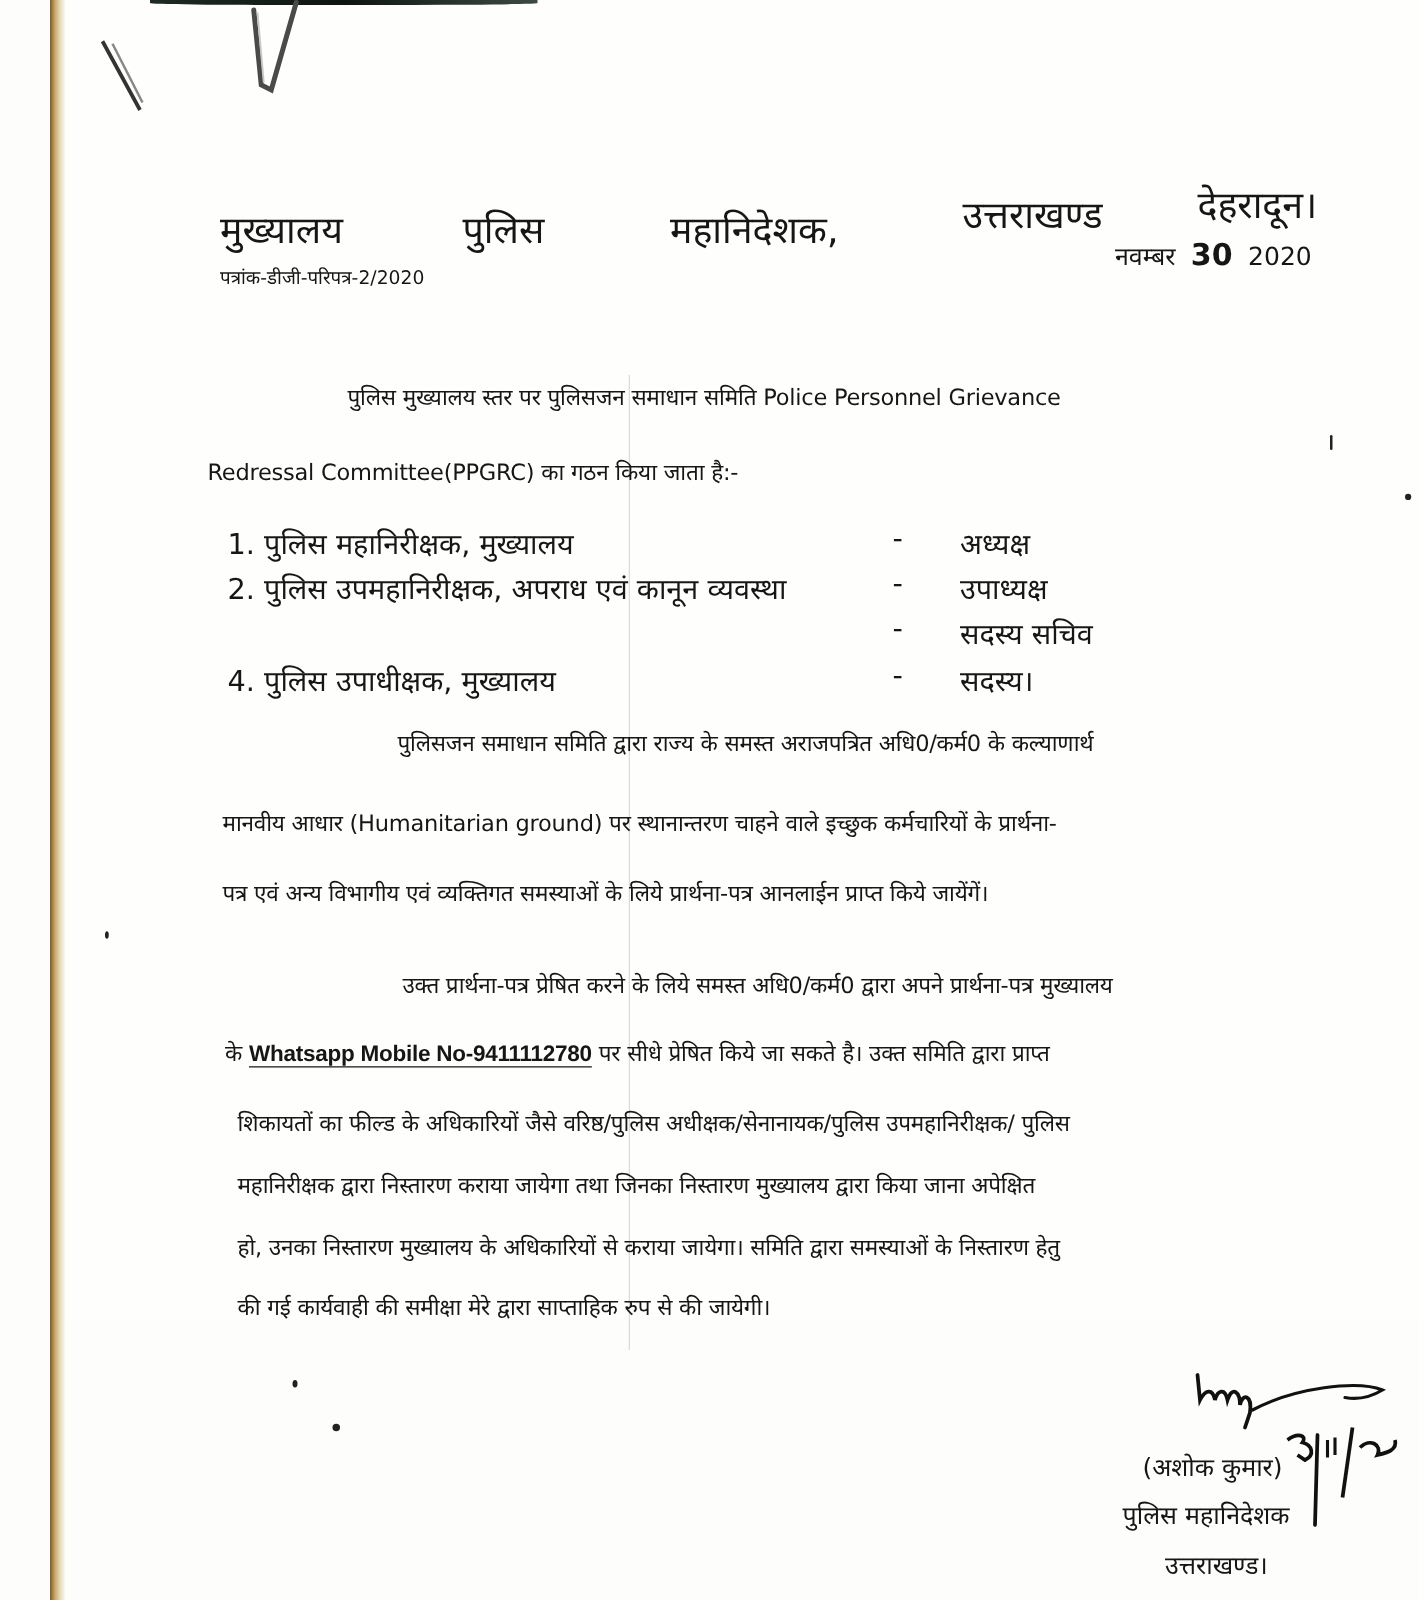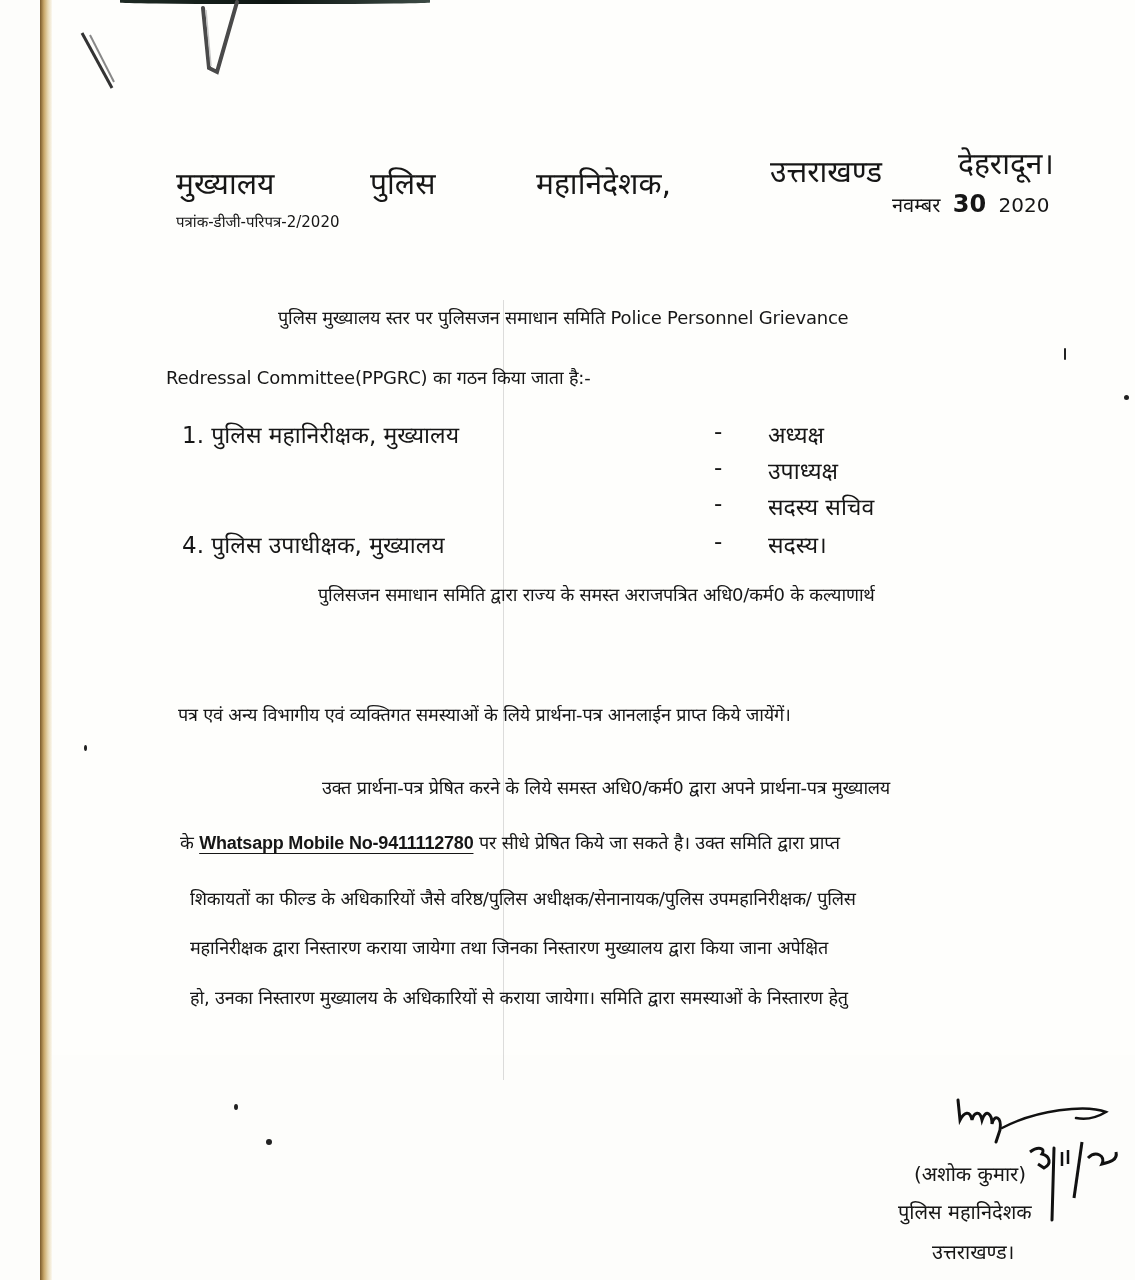--- a/index.html
+++ b/index.html
@@ -147,45 +147,48 @@
 
   <span class="line body-text" style="left:238px;top:305px">पुलिस मुख्यालय स्तर पर पुलिसजन समाधान समिति Police Personnel Grievance</span>
   <span class="line body-text" style="left:126px;top:365px">Redressal Committee(PPGRC) का गठन किया जाता है:-</span>
 
   <div class="member-row" style="top:418px">
     <span class="name"><span>1.</span> <span>पुलिस महानिरीक्षक, मुख्यालय</span></span>
     <span class="dash">-</span>
     <span class="role">अध्यक्ष</span>
   </div>
   <div class="member-row" style="top:454px">
+    <span class="name"><span>2.</span> <span>पुलिस उपमहानिरीक्षक, अपराध एवं कानून व्यवस्था</span></span>
     <span class="dash">-</span>
     <span class="role">उपाध्यक्ष</span>
   </div>
   <div class="member-row" style="top:490px">
     <span class="dash">-</span>
     <span class="role">सदस्य सचिव</span>
   </div>
   <div class="member-row" style="top:528px">
     <span class="name"><span>4.</span> <span>पुलिस उपाधीक्षक, मुख्यालय</span></span>
     <span class="dash">-</span>
     <span class="role">सदस्य।</span>
   </div>
 
   <span class="line body-text" style="left:278px;top:582px">पुलिसजन समाधान समिति द्वारा राज्य के समस्त अराजपत्रित अधि0/कर्म0 के कल्याणार्थ</span>
+  <span class="line body-text" style="left:138px;top:646px">मानवीय आधार (Humanitarian ground) पर स्थानान्तरण चाहने वाले इच्छुक कर्मचारियों के प्रार्थना-</span>
   <span class="line body-text" style="left:138px;top:702px">पत्र एवं अन्य विभागीय एवं व्यक्तिगत समस्याओं के लिये प्रार्थना-पत्र आनलाईन प्राप्त किये जायेंगें।</span>
 
   <span class="line body-text" style="left:282px;top:775px">उक्त प्रार्थना-पत्र प्रेषित करने के लिये समस्त अधि0/कर्म0 द्वारा अपने प्रार्थना-पत्र मुख्यालय</span>
   <span class="line body-text" style="left:140px;top:830px">
     <span>के</span>
     <span class="underline">Whatsapp Mobile No-9411112780</span>
     <span>पर सीधे प्रेषित किये जा सकते है। उक्त समिति द्वारा प्राप्त</span>
   </span>
   <span class="line body-text" style="left:150px;top:935px">महानिरीक्षक द्वारा निस्तारण कराया जायेगा तथा जिनका निस्तारण मुख्यालय द्वारा किया जाना अपेक्षित</span>
   <span class="line body-text" style="left:150px;top:886px">शिकायतों का फील्ड के अधिकारियों जैसे वरिष्ठ/पुलिस अधीक्षक/सेनानायक/पुलिस उपमहानिरीक्षक/ पुलिस</span>
   <span class="line body-text" style="left:150px;top:985px">हो, उनका निस्तारण मुख्यालय के अधिकारियों से कराया जायेगा। समिति द्वारा समस्याओं के निस्तारण हेतु</span>
+  <span class="line body-text" style="left:150px;top:1033px">की गई कार्यवाही की समीक्षा मेरे द्वारा साप्ताहिक रुप से की जायेगी।</span>
 
   <div class="sig-block">
     <svg class="sig-scribble" width="200" height="160" viewBox="0 0 200 160">
       <path d="M12 10 L14 30 C18 22 24 20 26 30 C28 22 34 20 36 30 C40 18 46 24 46 34 C48 24 56 26 54 40 L50 52" fill="none" stroke="#111" stroke-width="3" stroke-linecap="round"></path>
       <path d="M56 38 C90 20 140 14 160 22 C150 28 140 30 130 28" fill="none" stroke="#111" stroke-width="2.5" stroke-linecap="round"></path>
       <path d="M84 62 C92 56 100 58 96 64 C104 66 106 74 98 78 L92 74" fill="none" stroke="#111" stroke-width="3"></path>
       <path d="M108 58 L106 130" fill="none" stroke="#111" stroke-width="3" stroke-linecap="round"></path>
       <path d="M116 62 L116 76 M122 60 L122 74" fill="none" stroke="#111" stroke-width="2.5"></path>
       <path d="M136 52 L128 108" fill="none" stroke="#111" stroke-width="3"></path>
       <path d="M142 68 C150 60 160 66 156 74 C164 72 172 70 170 62" fill="none" stroke="#111" stroke-width="3"></path>

